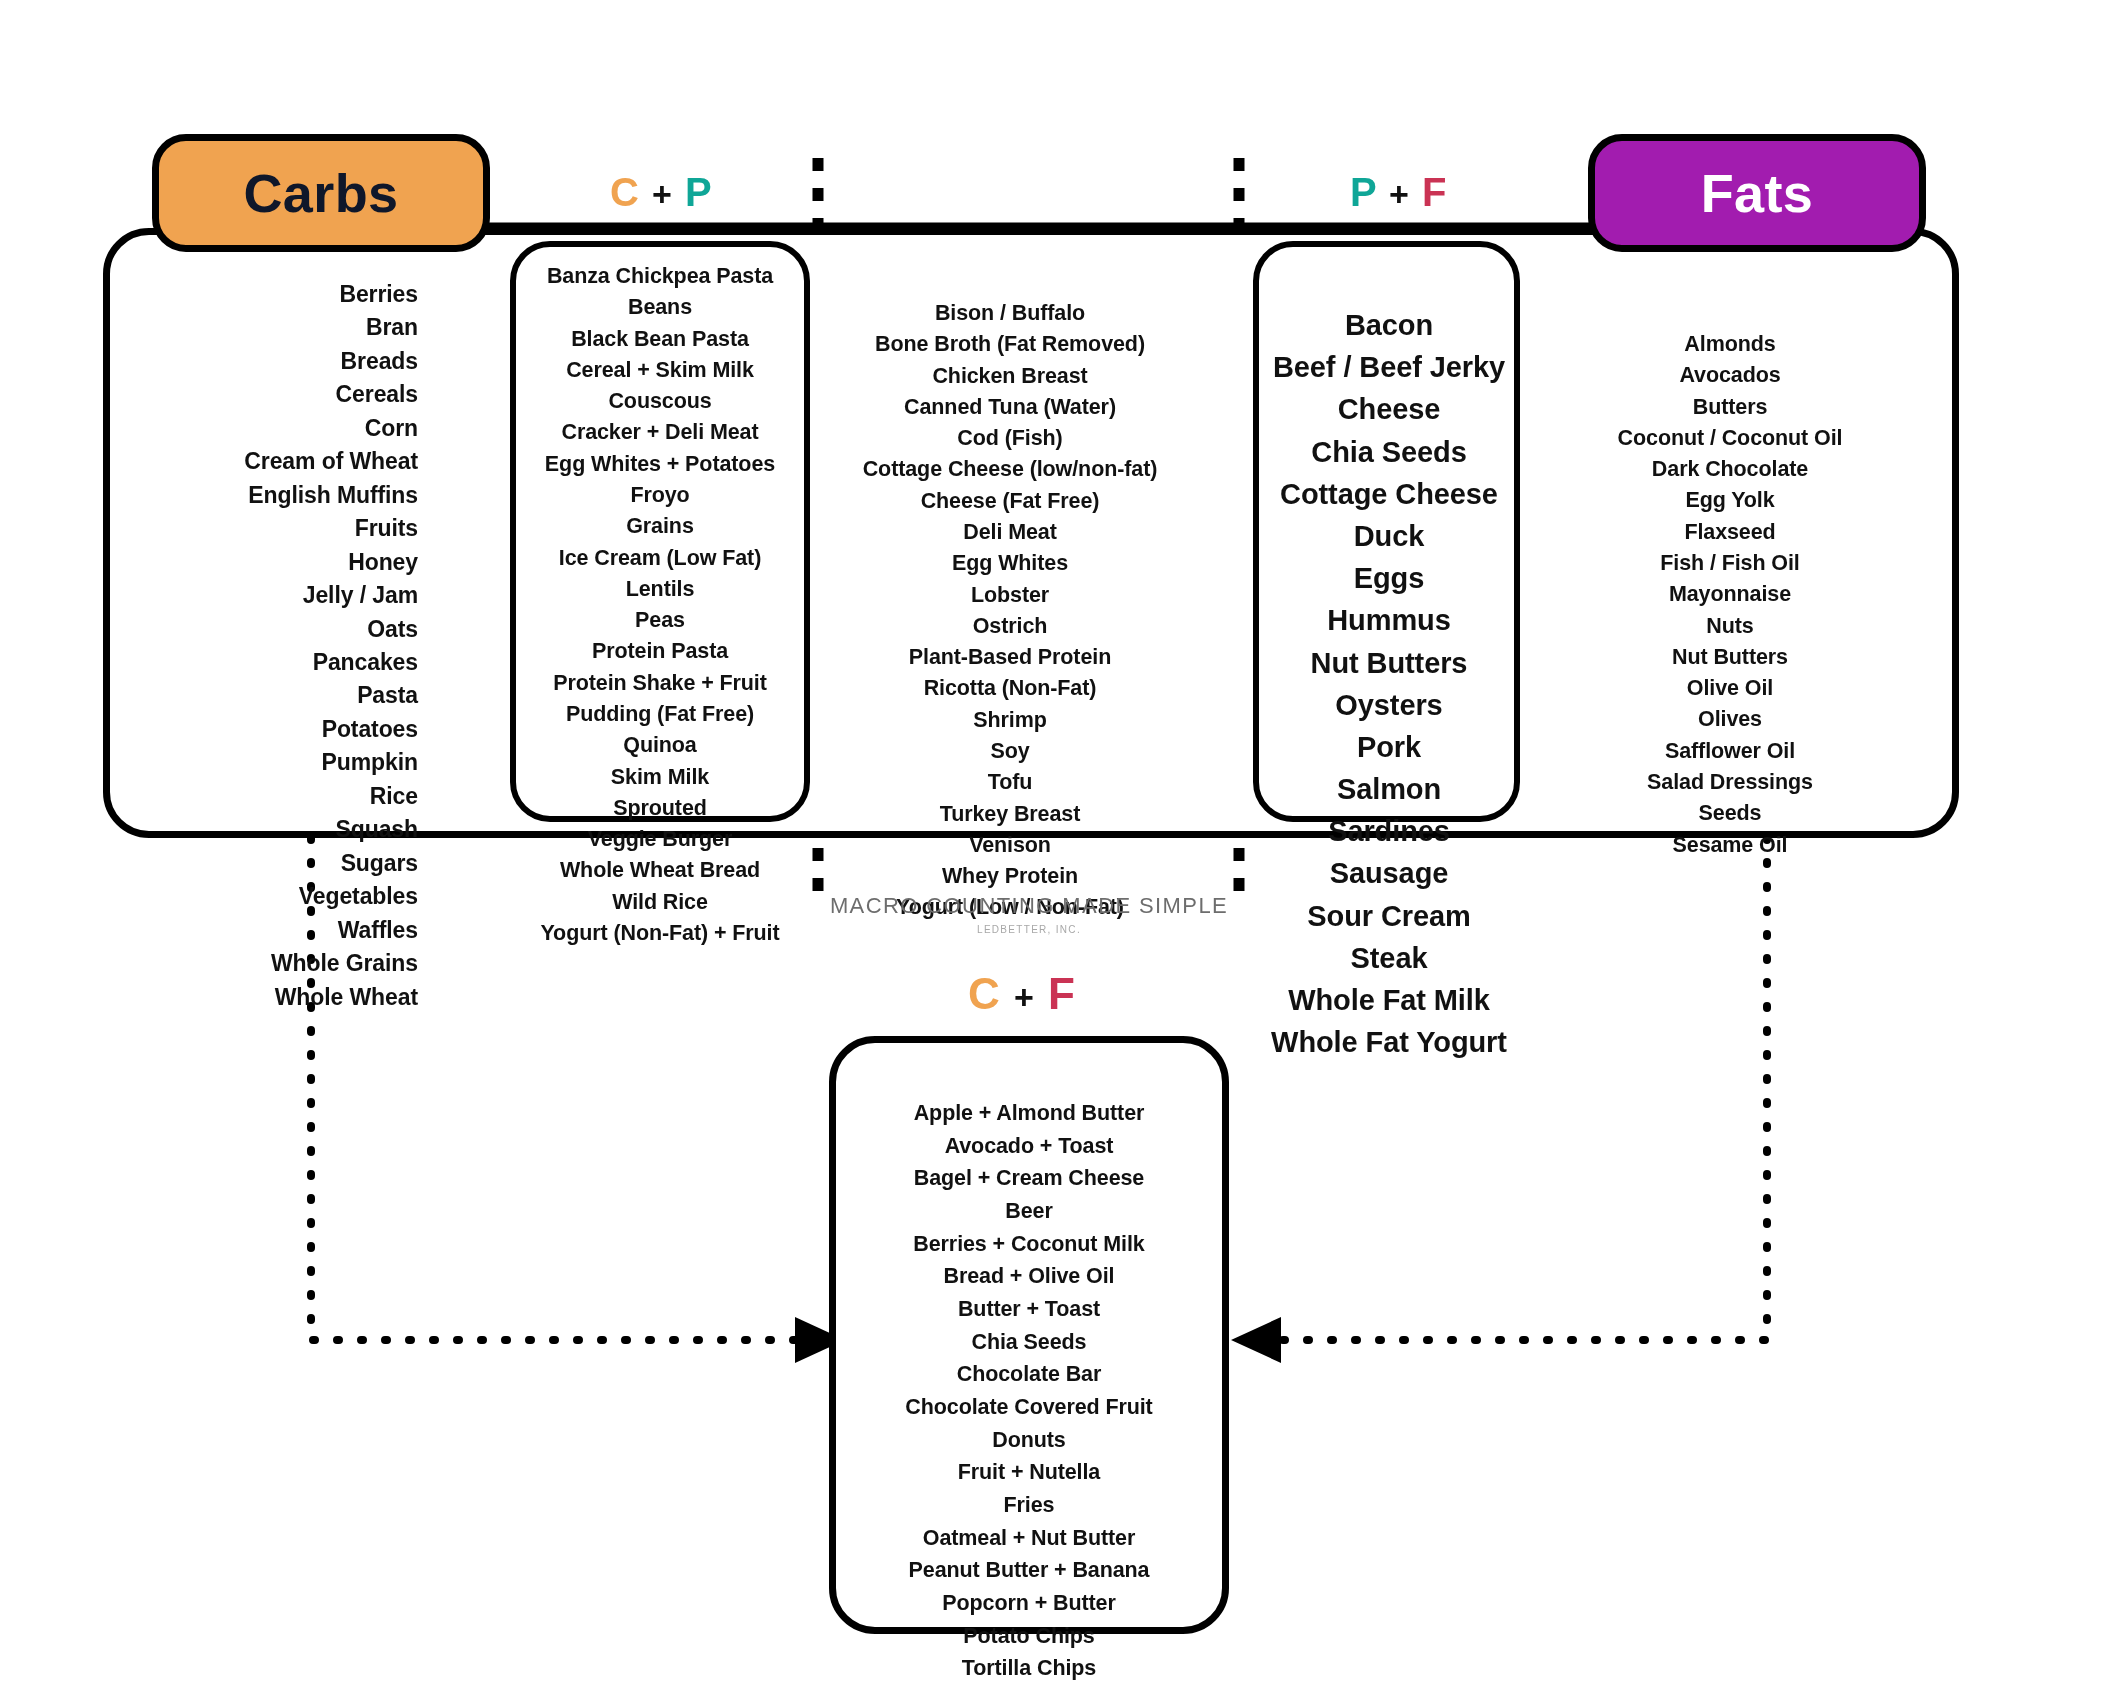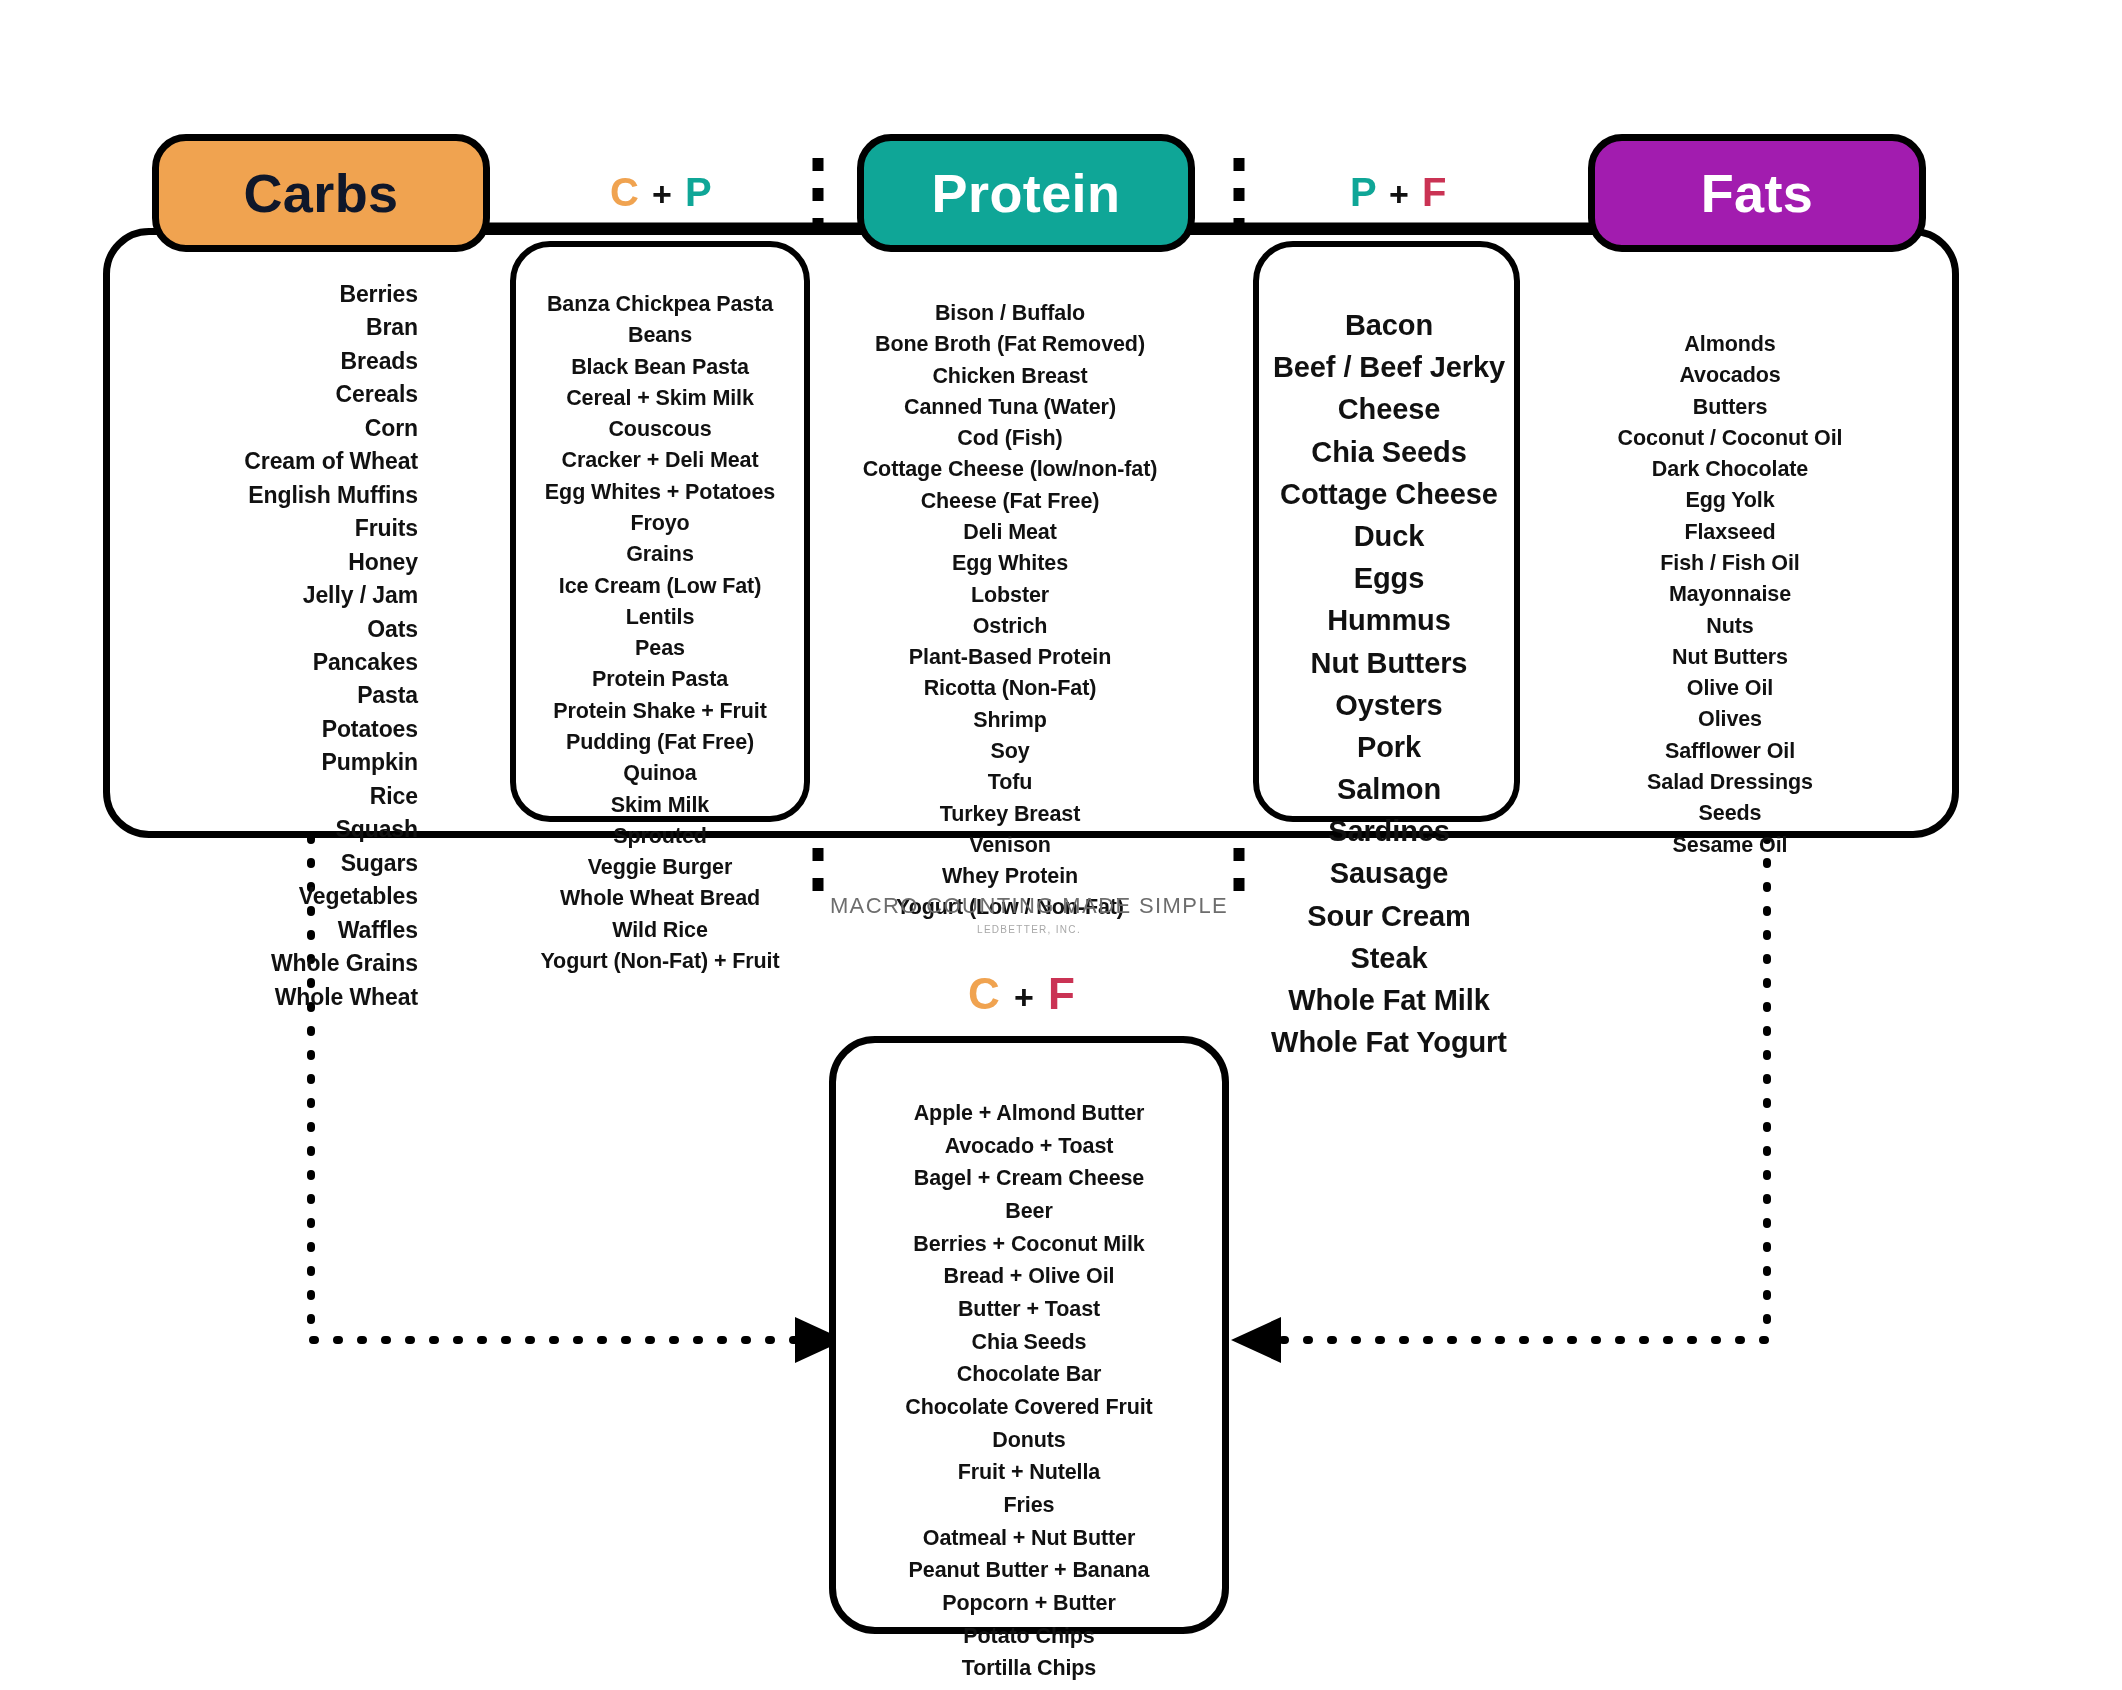--- a/index.html
+++ b/index.html
@@ -109,21 +109,21 @@
       <div>Rice</div>
       <div>Squash</div>
       <div>Sugars</div>
       <div>Vegetables</div>
       <div>Waffles</div>
       <div>Whole Grains</div>
       <div>Whole Wheat</div>
     </div>
 
   <div class="panel inner" style="left:510px;top:241px;width:300px;height:581px;"></div>
-  <div class="list" style="left:510px;top:261px;width:300px;font-size:21.5px;margin-top:28px;">
+  <div class="list" style="left:510px;top:261px;width:300px;font-size:21.5px;">
       <div>Banza Chickpea Pasta</div>
       <div>Beans</div>
       <div>Black Bean Pasta</div>
       <div>Cereal + Skim Milk</div>
       <div>Couscous</div>
       <div>Cracker + Deli Meat</div>
       <div>Egg Whites + Potatoes</div>
       <div>Froyo</div>
       <div>Grains</div>
       <div>Ice Cream (Low Fat)</div>
@@ -203,23 +203,20 @@
       <div>Safflower Oil</div>
       <div>Salad Dressings</div>
       <div>Seeds</div>
       <div>Sesame Oil</div>
     </div>
 
   <div class="pill" style="left:152px;top:134px;width:338px;height:118px;background:#F0A350;">
     <span style="color:#0f172a;">Carbs</span>
   </div>
 
-  <div class="pill" style="left:857px;top:134px;width:338px;height:118px;background:#0FA697;">
-    <span>Protein</span>
-  </div>
 
   <div class="pill" style="left:1588px;top:134px;width:338px;height:118px;background:#a21caf;">
     <span>Fats</span>
   </div>
 
   <div class="combo" style="left:610px;top:170px;">
     <span style="color:#F0A350;">C</span>
     <span class="plus">+</span>
     <span style="color:#0FA697;">P</span>
   </div>

